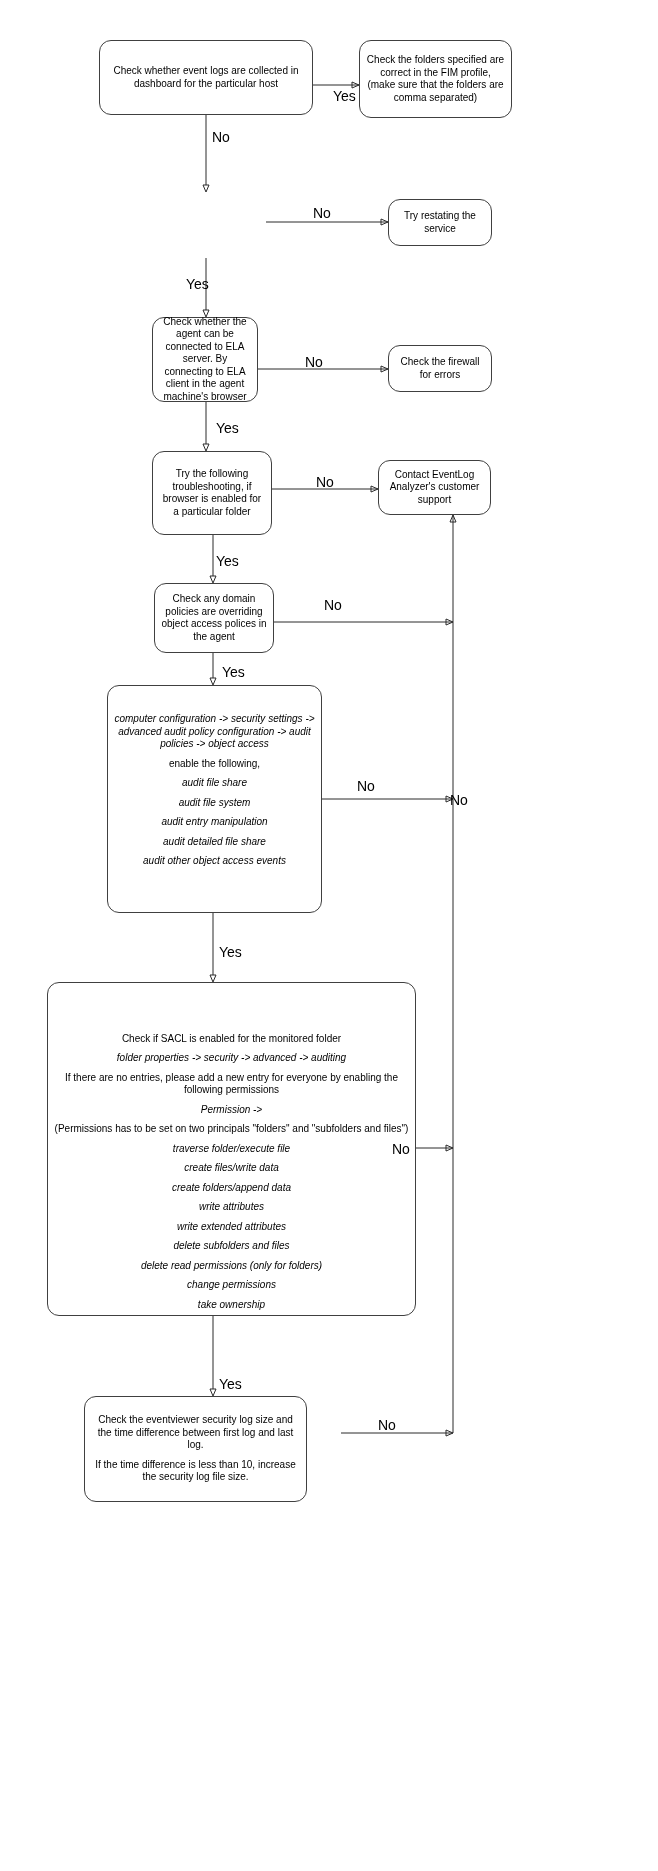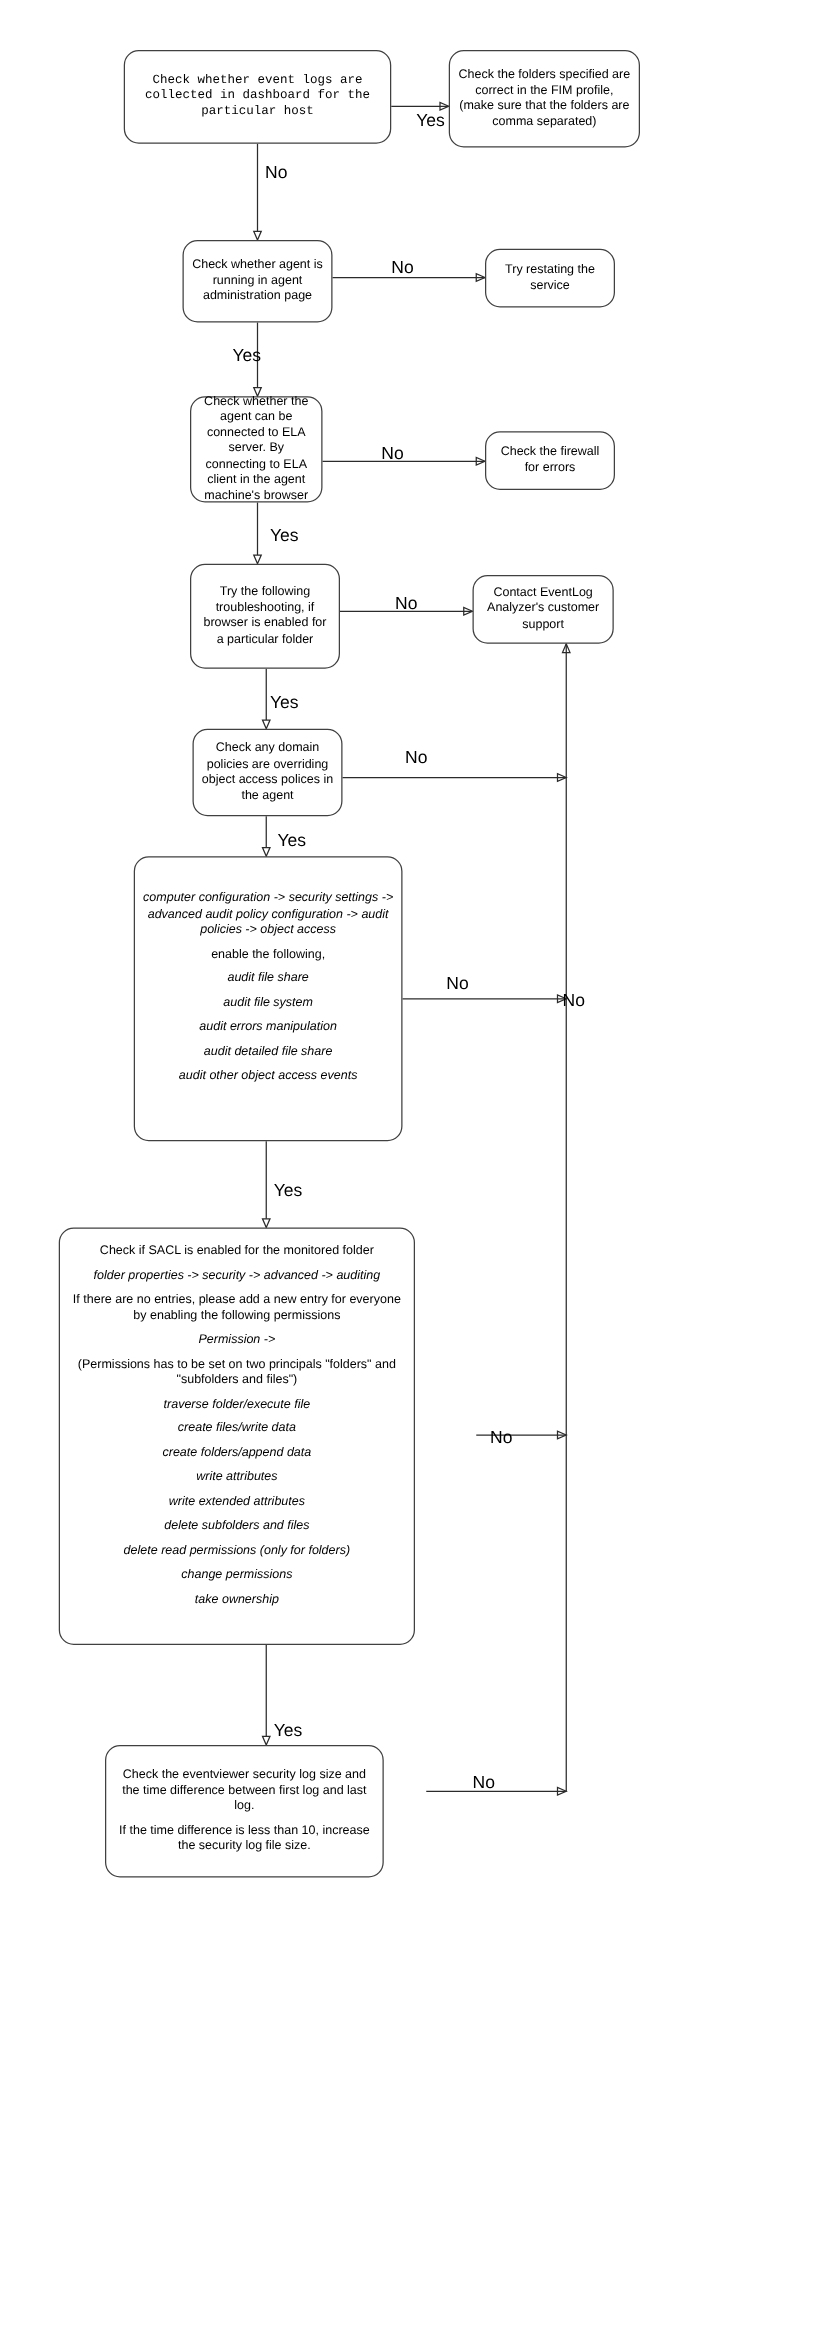--- a/index.html
+++ b/index.html
@@ -118,31 +118,28 @@
     <line x1="213" y1="1316" x2="213" y2="1389"></line>
     <path d="M 213 1396 l -3 -7 l 6 0 z" fill="#2b2b2b" stroke="none"></path>
 
     <line x1="341" y1="1433" x2="453" y2="1433"></line>
     <path d="M 453 1433 l -7 -3 l 0 6 z" fill="#2b2b2b" stroke="none"></path>
 
     <line x1="453" y1="515" x2="453" y2="1433"></line>
     <path d="M 453 515 l -3 7 l 6 0 z" fill="#2b2b2b" stroke="none"></path>
   </svg>
 
-  <div class="node" style="left:99px; top:40px; width:214px; height:75px;font-family:Liberation Mono, monospace;">
+  <div class="node" style="left:99px; top:40px; width:214px; height:75px;">
     <p>Check whether event logs are collected in dashboard for the particular host</p>
   </div>
 
   <div class="node" style="left:359px; top:40px; width:153px; height:78px;">
     <p>Check the folders specified are correct in the FIM profile, (make sure that the folders are comma separated)</p>
   </div>
 
-  <div class="node" style="left:146px; top:192px; width:120px; height:66px;">
-    <p>Check whether agent is running in agent administration page</p>
-  </div>
 
   <div class="node" style="left:388px; top:199px; width:104px; height:47px;">
     <p>Try restating the service</p>
   </div>
 
   <div class="node" style="left:152px; top:317px; width:106px; height:85px;">
     <p>Check whether the agent can be connected to ELA server. By connecting to ELA client in the agent machine's browser</p>
   </div>
 
   <div class="node" style="left:388px; top:345px; width:104px; height:47px;">
@@ -159,26 +156,26 @@
 
   <div class="node" style="left:154px; top:583px; width:120px; height:70px;justify-content:center;">
     <p>Check any domain policies are overriding object access polices in the agent</p>
   </div>
 
   <div class="node" style="left:107px; top:685px; width:215px; height:228px; justify-content:flex-start; padding-top:27px;">
     <p class="italic">computer configuration -&gt; security settings -&gt; advanced audit policy configuration -&gt; audit policies -&gt; object access</p>
     <p>enable the following,</p>
     <p class="italic">audit file share</p>
     <p class="italic">audit file system</p>
-    <p class="italic">audit errors manipulation</p>
+    <p class="italic">audit entry manipulation</p>
     <p class="italic">audit detailed file share</p>
     <p class="italic">audit other object access events</p>
   </div>
 
-  <div class="node" style="left:47px; top:982px; width:285px; height:334px; justify-content:flex-start; padding-top:12px;">
+  <div class="node" style="left:47px; top:982px; width:369px; height:334px; justify-content:flex-end; padding-top:30px;">
     <p>Check if SACL is enabled for the monitored folder</p>
     <p class="italic">folder properties -&gt; security -&gt; advanced -&gt; auditing</p>
     <p>If there are no entries, please add a new entry for everyone by enabling the following permissions</p>
     <p class="italic">Permission -&gt;</p>
     <p>(Permissions has to be set on two principals "folders" and "subfolders and files")</p>
     <p class="italic">traverse folder/execute file</p>
     <p class="italic">create files/write data</p>
     <p class="italic">create folders/append data</p>
     <p class="italic">write attributes</p>
     <p class="italic">write extended attributes</p>

